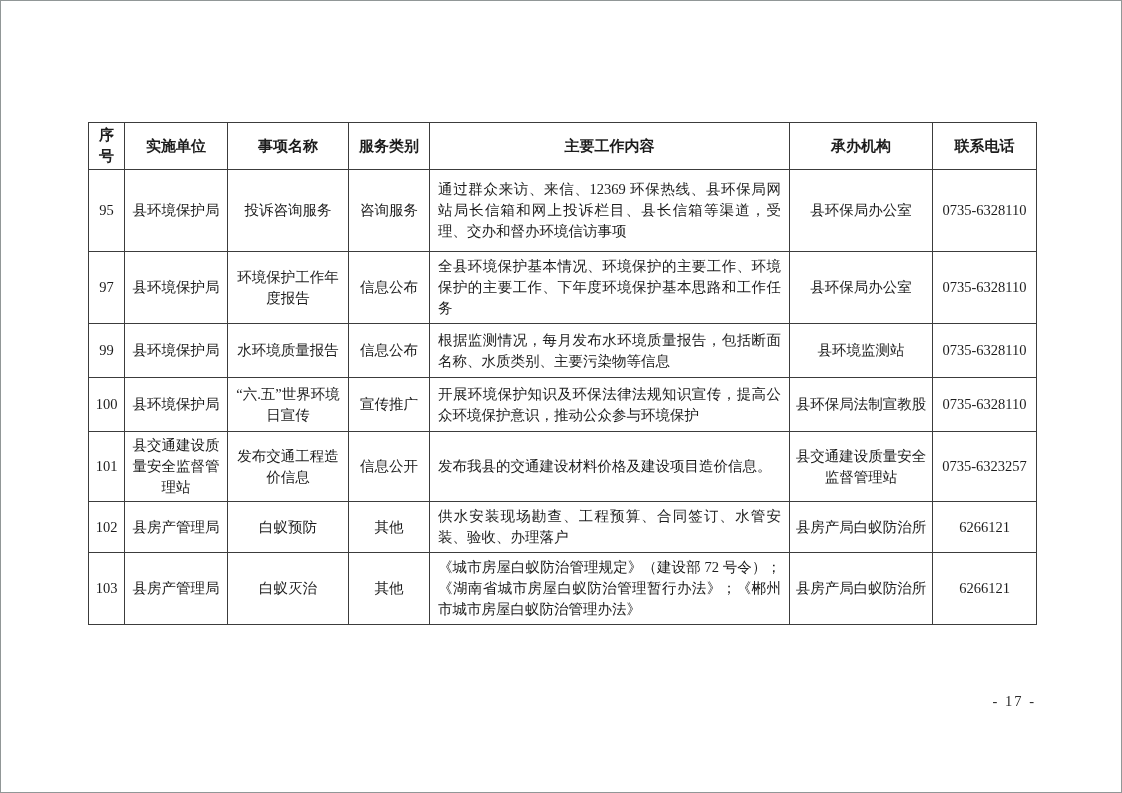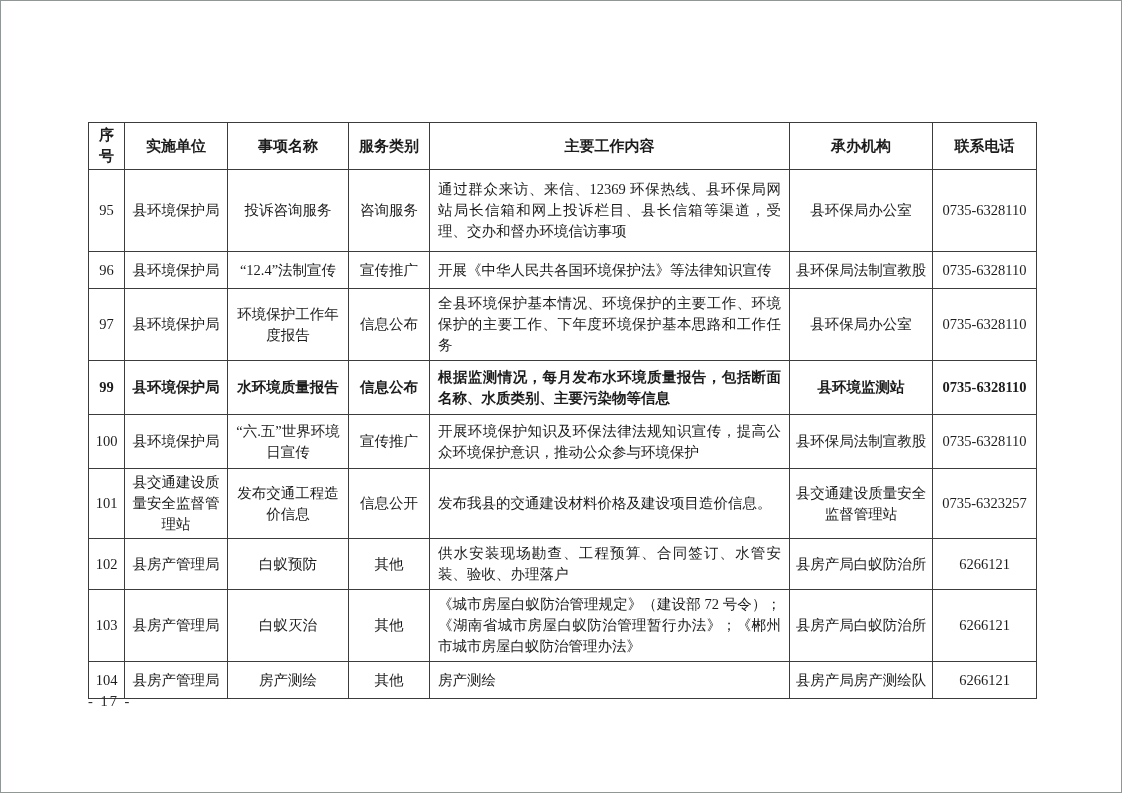--- a/index.html
+++ b/index.html
@@ -37,21 +37,21 @@
     height:36px;
     padding:2px 4px;
   }
   table.doc td.content{
     text-align:justify;
     padding:4px 8px;
   }
   .page-number{
     position:absolute;
     left:87px;top:684px;width:948px;
-    text-align:left;
+    text-align:right;
     font-size:14.5px;
     letter-spacing:2px;
     color:#2a2a2a;
   }
 </style>
 </head>
 <body>
 
 <div class="page">
   <table class="doc">
@@ -78,39 +78,30 @@
     <tbody id="tbody">
         <tr style="height: 82px;">
           <td>95</td>
           <td>县环境保护局</td>
           <td>投诉咨询服务</td>
           <td>咨询服务</td>
           <td class="content">通过群众来访、来信、12369 环保热线、县环保局网站局长信箱和网上投诉栏目、县长信箱等渠道，受理、交办和督办环境信访事项</td>
           <td>县环保局办公室</td>
           <td>0735-6328110</td>
         </tr>
-        <tr style="height: 37px;">
-          <td>96</td>
-          <td>县环境保护局</td>
-          <td>“12.4”法制宣传</td>
-          <td>宣传推广</td>
-          <td class="content">开展《中华人民共各国环境保护法》等法律知识宣传</td>
-          <td>县环保局法制宣教股</td>
-          <td>0735-6328110</td>
-        </tr>
         <tr style="height: 54px;">
           <td>97</td>
           <td>县环境保护局</td>
           <td>环境保护工作年度报告</td>
           <td>信息公布</td>
           <td class="content">全县环境保护基本情况、环境保护的主要工作、环境保护的主要工作、下年度环境保护基本思路和工作任务</td>
           <td>县环保局办公室</td>
           <td>0735-6328110</td>
         </tr>
-        <tr style="height: 54px; font-weight: bold;">
+        <tr style="height: 54px;">
           <td>99</td>
           <td>县环境保护局</td>
           <td>水环境质量报告</td>
           <td>信息公布</td>
           <td class="content">根据监测情况，每月发布水环境质量报告，包括断面名称、水质类别、主要污染物等信息</td>
           <td>县环境监测站</td>
           <td>0735-6328110</td>
         </tr>
         <tr style="height: 54px; padding-left: 32px;">
           <td>100</td>
@@ -141,25 +132,16 @@
         </tr>
         <tr style="height: 60px;">
           <td>103</td>
           <td>县房产管理局</td>
           <td>白蚁灭治</td>
           <td>其他</td>
           <td class="content">《城市房屋白蚁防治管理规定》（建设部 72 号令）；《湖南省城市房屋白蚁防治管理暂行办法》；《郴州市城市房屋白蚁防治管理办法》</td>
           <td>县房产局白蚁防治所</td>
           <td>6266121</td>
         </tr>
-        <tr style="height: 37px;">
-          <td>104</td>
-          <td>县房产管理局</td>
-          <td>房产测绘</td>
-          <td>其他</td>
-          <td class="content">房产测绘</td>
-          <td>县房产局房产测绘队</td>
-          <td>6266121</td>
-        </tr>
       </tbody>
   </table>
   <div class="page-number">- 17 -</div>
 </div>
 
 </body></html>

